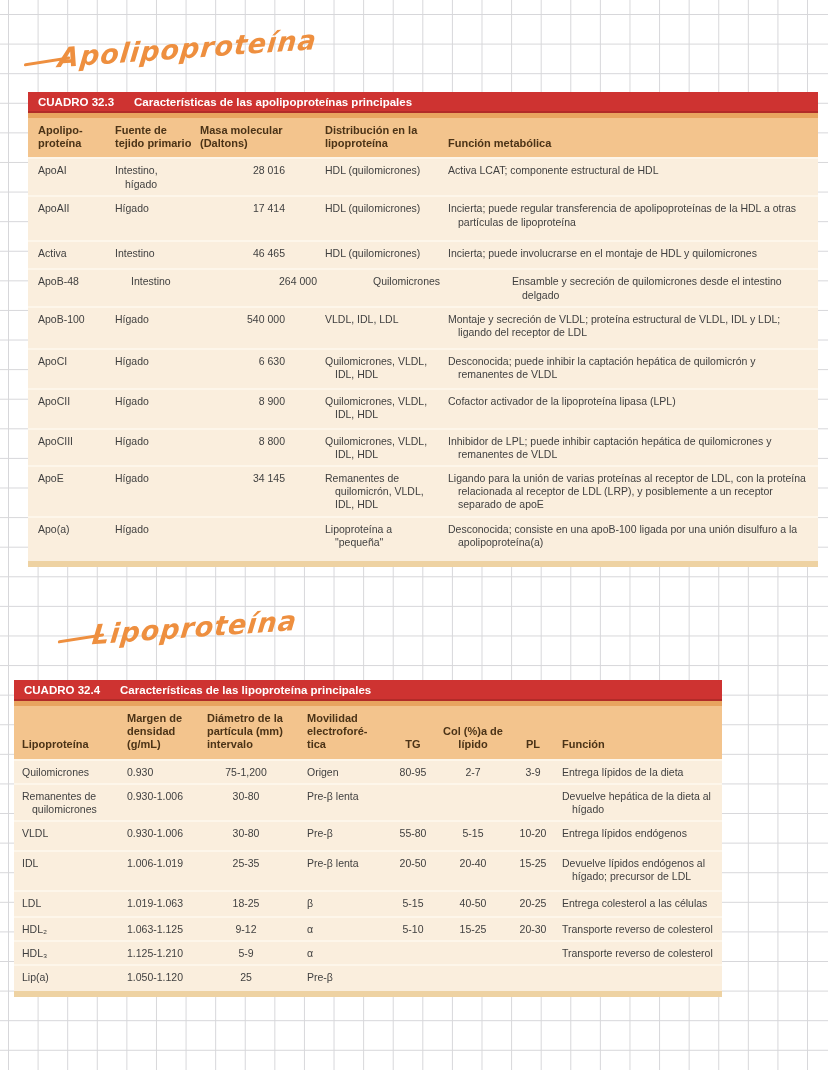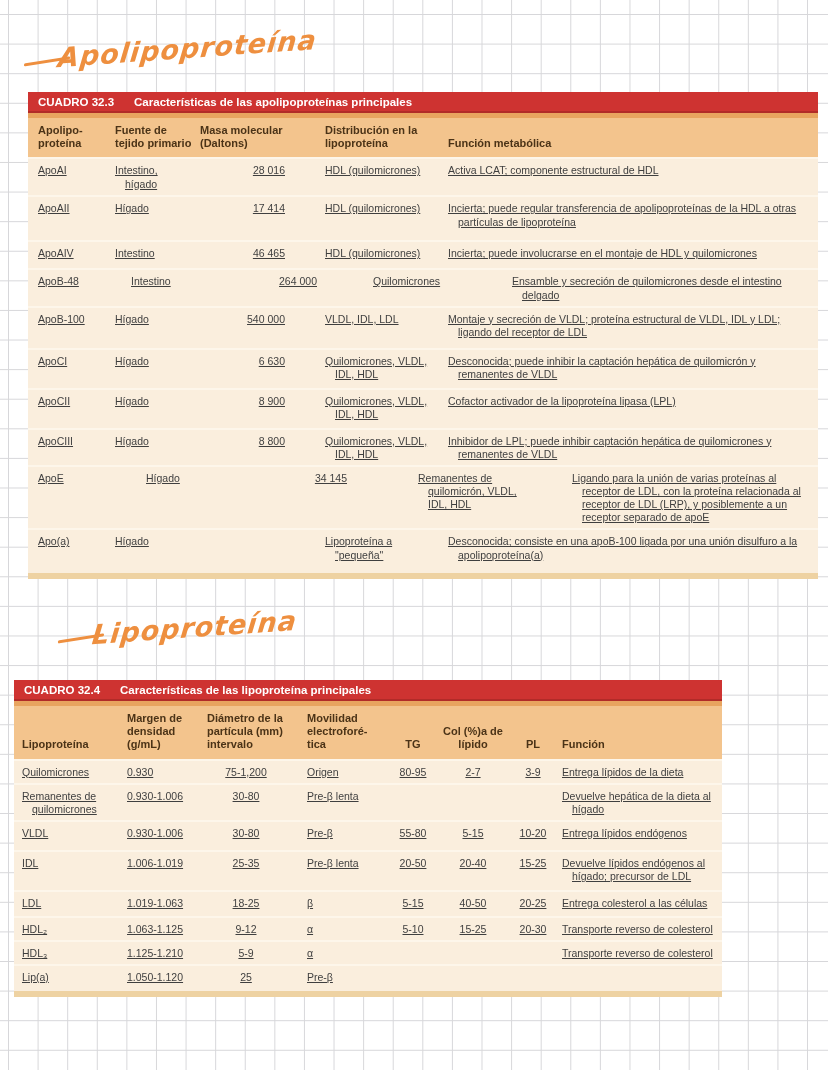--- a/index.html
+++ b/index.html
@@ -64,21 +64,21 @@
   .thead {
     display:grid;
     align-items:end;
     background:#f3c48d;
     color:#4b3317;
     font-weight:700;
     font-size:11px;
     line-height:1.2;
     padding:6px 0 7px 0;
   }
-  .tbody { background:#faeedd; font-size:10.5px; line-height:1.25;text-decoration:underline; }
+  .tbody { background:#faeedd; font-size:10.5px; line-height:1.25; }
   .trow {
     display:grid;
     border-top:2px solid #fdf6ea;
     padding-top:5px; padding-bottom:4px;
   }
   .cell { padding-right:8px; }
   .hang { padding-left:10px; text-indent:-10px; }
 
   
   .g1 { grid-template-columns:87px 85px 125px 123px 1fr; }
@@ -86,21 +86,21 @@
   .g1 > :nth-child(1).hang { padding-left:20px; text-indent:-10px; }
   .t1-num { text-align:right; padding-right:40px; }
   #t1-body .trow:nth-child(1)  { min-height:38px; }
   #t1-body .trow:nth-child(2)  { min-height:45px; }
   #t1-body .trow:nth-child(3)  { min-height:28px; }
   #t1-body .trow:nth-child(4)  { min-height:22px;gap:16px; }
   #t1-body .trow:nth-child(5)  { min-height:42px; }
   #t1-body .trow:nth-child(6)  { min-height:40px; }
   #t1-body .trow:nth-child(7)  { min-height:40px; }
   #t1-body .trow:nth-child(8)  { min-height:37px; }
-  #t1-body .trow:nth-child(9)  { min-height:51px;gap:31px; }
+  #t1-body .trow:nth-child(9)  { min-height:51px; }
   #t1-body .trow:nth-child(10) { min-height:45px; }
 
   
   .g2 { grid-template-columns:113px 80px 100px 85px 50px 70px 50px 1fr; }
   .g2 > :nth-child(1) { padding-left:8px; }
   .g2 > :nth-child(1).hang { padding-left:18px; text-indent:-10px; }
   .t2-ctr  { text-align:center; }
   .t2-diam { text-align:center; padding-right:22px; }
   #t2-body .trow:nth-child(1) { min-height:22px; }
   #t2-body .trow:nth-child(2) { min-height:35px; }
@@ -138,21 +138,21 @@
         <div class="cell hang">Activa LCAT; componente estructural de HDL</div>
       </div>
       <div class="trow g1">
         <div class="cell hang">ApoAII</div>
         <div class="cell hang">Hígado</div>
         <div class="cell t1-num">17 414</div>
         <div class="cell hang">HDL (quilomicrones)</div>
         <div class="cell hang">Incierta; puede regular transferencia de apolipoproteínas de la HDL a otras partículas de lipoproteína</div>
       </div>
       <div class="trow g1">
-        <div class="cell hang">ApoAIV</div>
+        <div class="cell hang">Activa</div>
         <div class="cell hang">Intestino</div>
         <div class="cell t1-num">46 465</div>
         <div class="cell hang">HDL (quilomicrones)</div>
         <div class="cell hang">Incierta; puede involucrarse en el montaje de HDL y quilomicrones</div>
       </div>
       <div class="trow g1">
         <div class="cell hang">ApoB-48</div>
         <div class="cell hang">Intestino</div>
         <div class="cell t1-num">264 000</div>
         <div class="cell hang">Quilomicrones</div>

